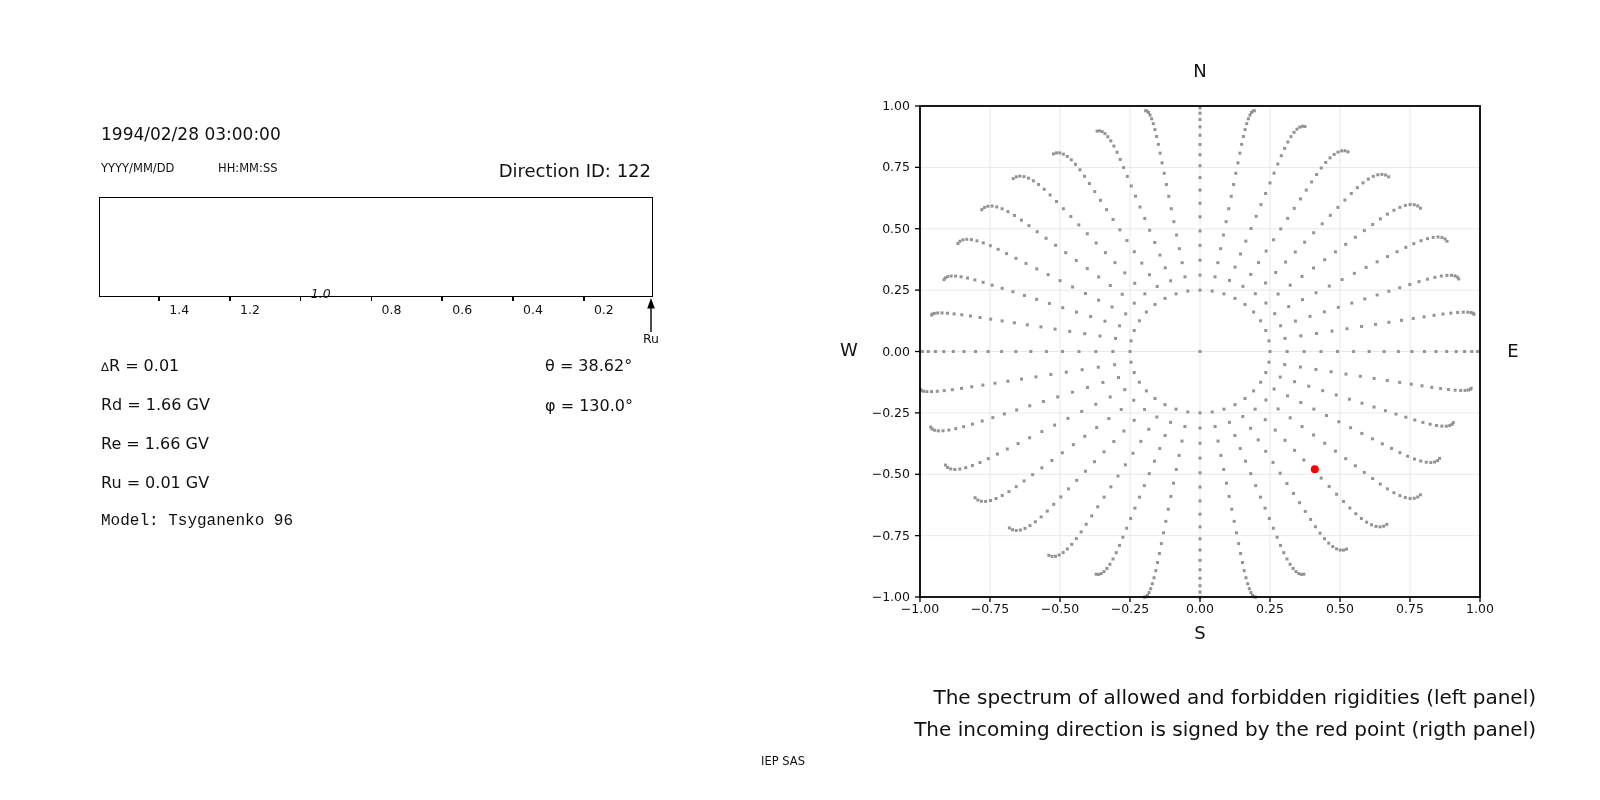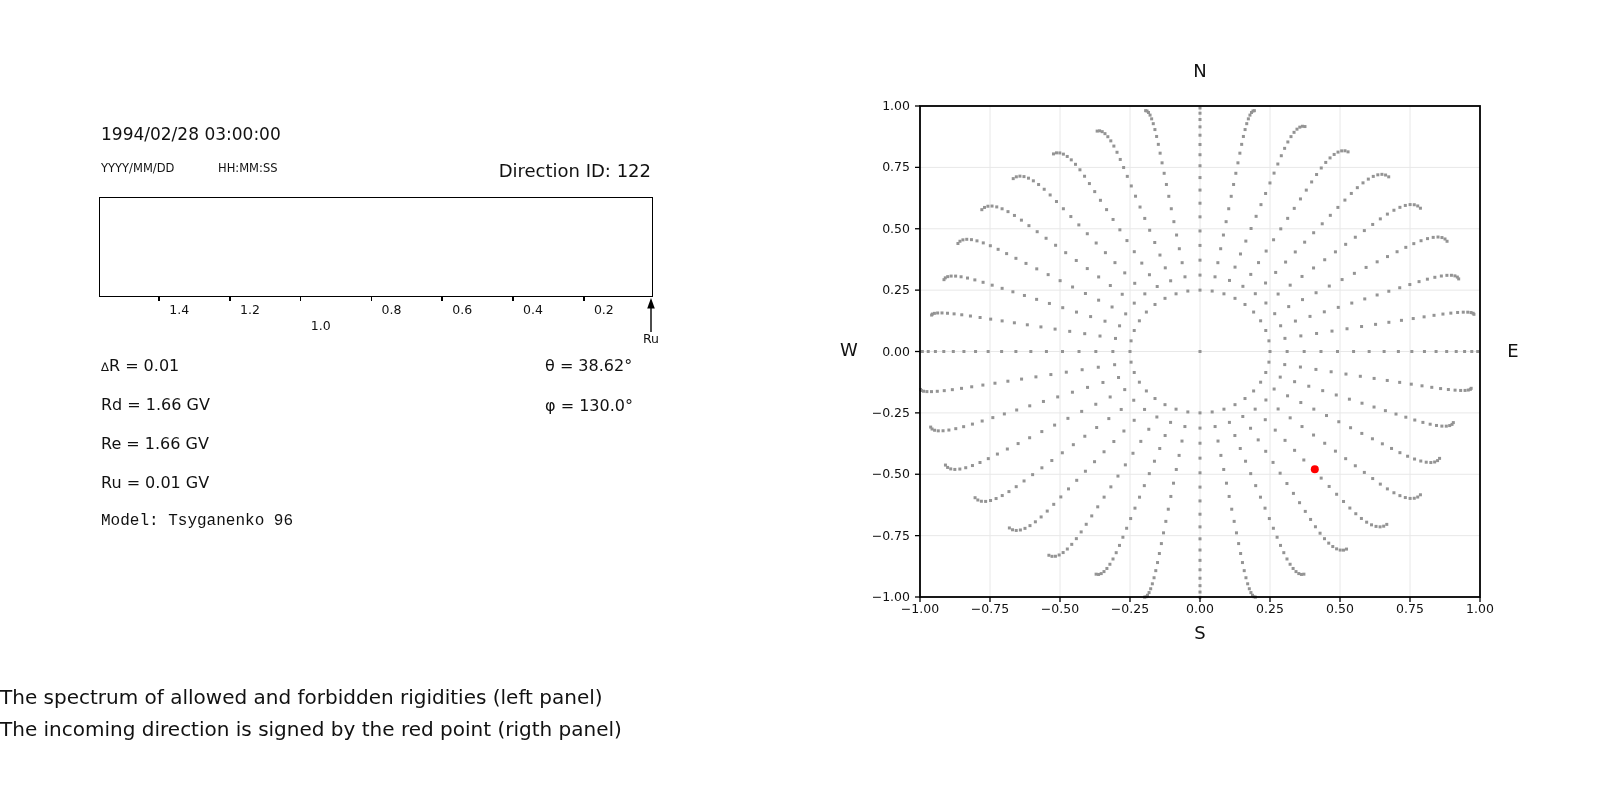--- a/index.html
+++ b/index.html
@@ -11,40 +11,40 @@
   .t12{font-size:12.5px;line-height:14px;}
   .t11{font-size:11.5px;line-height:13px;text-align:center;}
   .t20{font-size:20px;line-height:24px;}
   .ctr{text-align:center;}
   .rgt{text-align:right;}
   #spec-box{left:99px;top:197px;width:552px;height:98px;border:1.5px solid #000;background:#fff;}
   .tickmark{position:absolute;width:1.5px;height:5px;background:#000;}
   .xlab{position:absolute;width:60px;text-align:right;}
   .param-line{position:absolute;left:101px;font-size:16px;line-height:19px;}
   .dsmall{font-size:0.74em;}
-  #captions div{width:1536px;text-align:left;}
+  #captions div{width:1536px;text-align:right;}
 </style>
 </head>
 <body>
 
 <div id="stage">
 
   <div class="abs t17" style="left:101px;top:125px;">1994/02/28 03:00:00</div>
   <div class="abs t11" style="left:101px;top:162px;">YYYY/MM/DD</div>
   <div class="abs t11" style="left:218px;top:162px;">HH:MM:SS</div>
   <div class="abs t18 rgt" style="left:400px;top:161px;width:251px;">Direction ID: 122</div>
 
   <div class="abs" id="spec-box"></div>
   <div class="abs" id="spec-ticks" style="left:0;top:0;">
       <div class="tickmark" style="left: 158.404px; top: 296px;"></div>
       <div class="xlab t12" style="left: 129.154px; top: 303px;">1.4</div>
       <div class="tickmark" style="left: 229.173px; top: 296px;"></div>
       <div class="xlab t12" style="left: 199.923px; top: 303px;">1.2</div>
       <div class="tickmark" style="left: 299.942px; top: 296px;"></div>
-      <div class="xlab t12" style="left: 270.692px; top: 319px;">1.0</div>
+      <div class="xlab t12" style="left: 270.692px; top: 287px; font-style: italic;">1.0</div>
       <div class="tickmark" style="left: 370.712px; top: 296px;"></div>
       <div class="xlab t12" style="left: 341.462px; top: 303px;">0.8</div>
       <div class="tickmark" style="left: 441.481px; top: 296px;"></div>
       <div class="xlab t12" style="left: 412.231px; top: 303px;">0.6</div>
       <div class="tickmark" style="left: 512.25px; top: 296px;"></div>
       <div class="xlab t12" style="left: 483px; top: 303px;">0.4</div>
       <div class="tickmark" style="left: 583.019px; top: 296px;"></div>
       <div class="xlab t12" style="left: 553.769px; top: 303px;">0.2</div>
     </div>
 
@@ -875,14 +875,15 @@
       <div class="abs t12 ctr" style="left: 1240px; width: 60px; top: 602px;">0.25</div>
       <div class="abs t12 ctr" style="left: 1310px; width: 60px; top: 602px;">0.50</div>
       <div class="abs t12 ctr" style="left: 1380px; width: 60px; top: 602px;">0.75</div>
       <div class="abs t12 ctr" style="left: 1450px; width: 60px; top: 602px;">1.00</div>
     </div>
 
   <div id="captions">
     <div class="abs t20" style="left:0;top:685px;">The spectrum of allowed and forbidden rigidities (left panel)</div>
     <div class="abs t20" style="left:0;top:717px;">The incoming direction is signed by the red point (rigth panel)</div>
   </div>
+  <div class="abs t11 ctr" style="left:0;top:755px;width:1566px;">IEP SAS</div>
 
 </div>
 
 </body></html>

